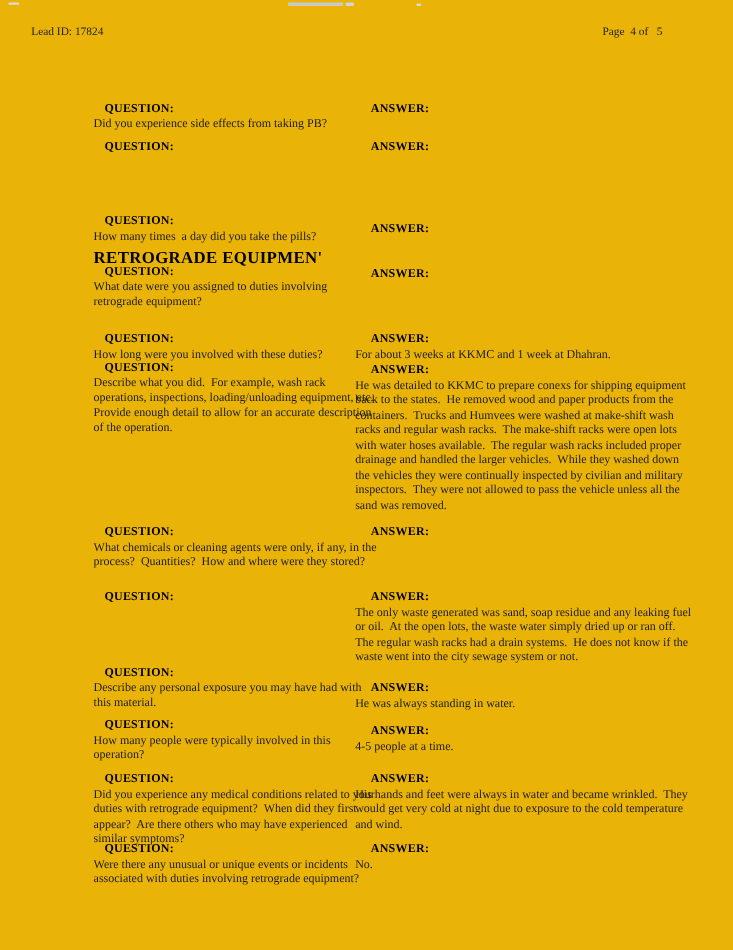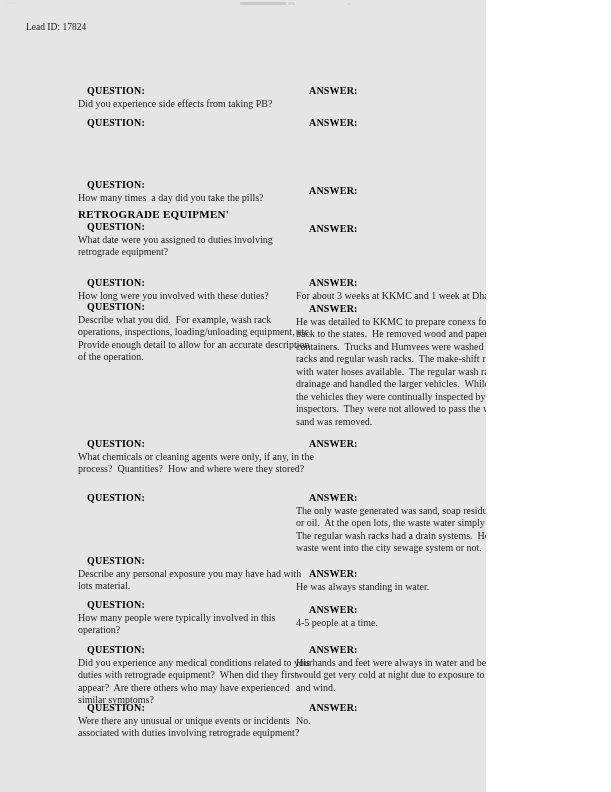--- a/index.html
+++ b/index.html
@@ -1,20 +1,20 @@
 <!DOCTYPE html>
 <html><head>
 <meta charset="utf-8">
 <style>
   html, body { margin: 0; padding: 0; background: #ffffff; }
   .page {
     position: relative;
-    width: 486px;
+    width: 611px;
     height: 792px;
-    background: #e5e5e5;
+    background: #eab308;
     font-family: "Liberation Serif", "DejaVu Serif", serif;
     color: #1c1c1c;
     overflow: hidden;
   }
   .page-header span { position: absolute; font-size: 9.5px; white-space: pre; color: #222; }
   .lead-id { left: 26px; top: 22px; }
   .page-num { left: 502px; top: 22px; }
 
   .artifact { position: absolute; border-radius: 1px; }
   .artifact.a1 { left: 240px; top: 2px; width: 46px; height: 3px; background: #c7cacc; }
@@ -37,21 +37,21 @@
   .txt {
     font-size: 10px;
     line-height: 12.5px;
     white-space: pre-wrap;
     color: #1c1c1c;
   }
   .section-header {
     position: absolute;
     left: 78px;
     font-weight: bold;
-    font-size: 11px;
+    font-size: 14px;
     letter-spacing: 0.3px;
     color: #000;
   }
 </style>
 </head>
 <body>
 
 <div class="page">
 
   <div class="page-header">
@@ -145,21 +145,21 @@
     </div>
     <div class="acol">
       <div class="lbl">ANSWER:</div>
       <div class="txt">The only waste generated was sand, soap residue and any leaking fuel or oil.  At the open lots, the waste water simply dried up or ran off.  The regular wash racks had a drain systems.  He does not know if the waste went into the city sewage system or not.</div>
     </div>
   </div>
 
   <div class="row" style="top:555px">
     <div class="qcol">
       <div class="lbl">QUESTION:</div>
-      <div class="txt">Describe any personal exposure you may have had with lots material.</div>
+      <div class="txt">Describe any personal exposure you may have had with this material.</div>
     </div>
     <div class="acol" style="top:13px">
       <div class="lbl">ANSWER:</div>
       <div class="txt">He was always standing in water.</div>
     </div>
   </div>
 
   <div class="row" style="top:599px">
     <div class="qcol">
       <div class="lbl">QUESTION:</div>

